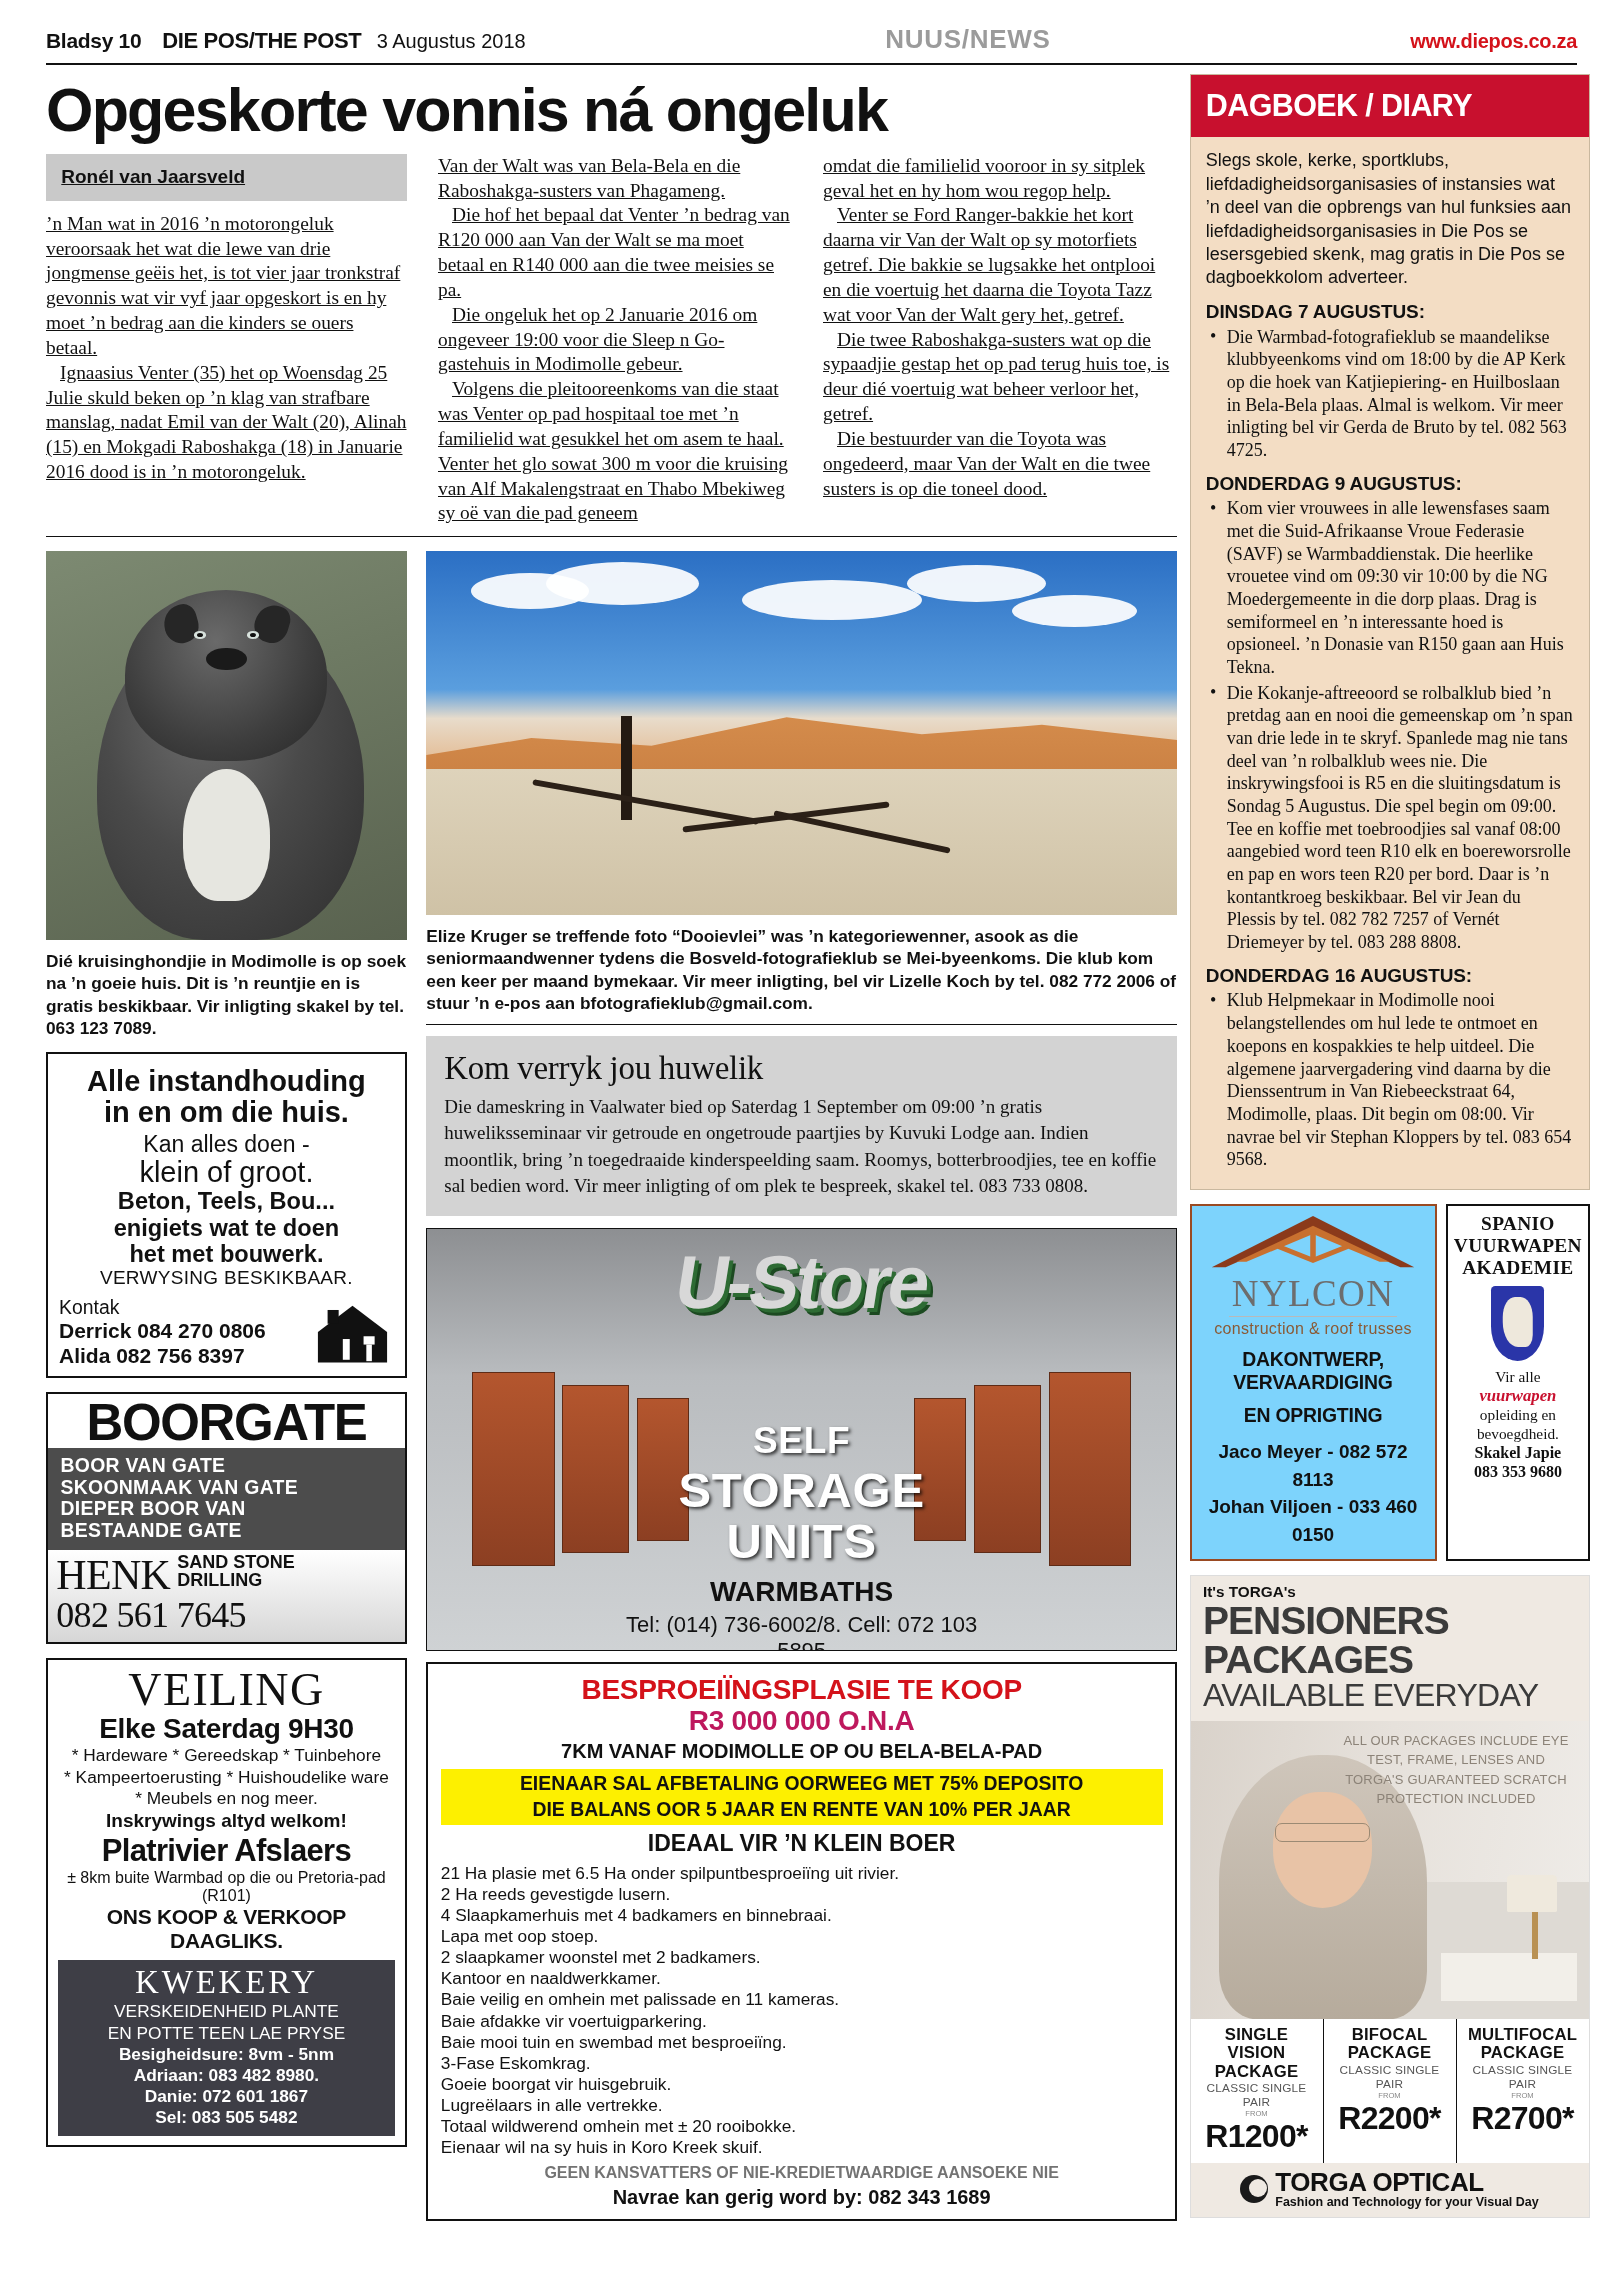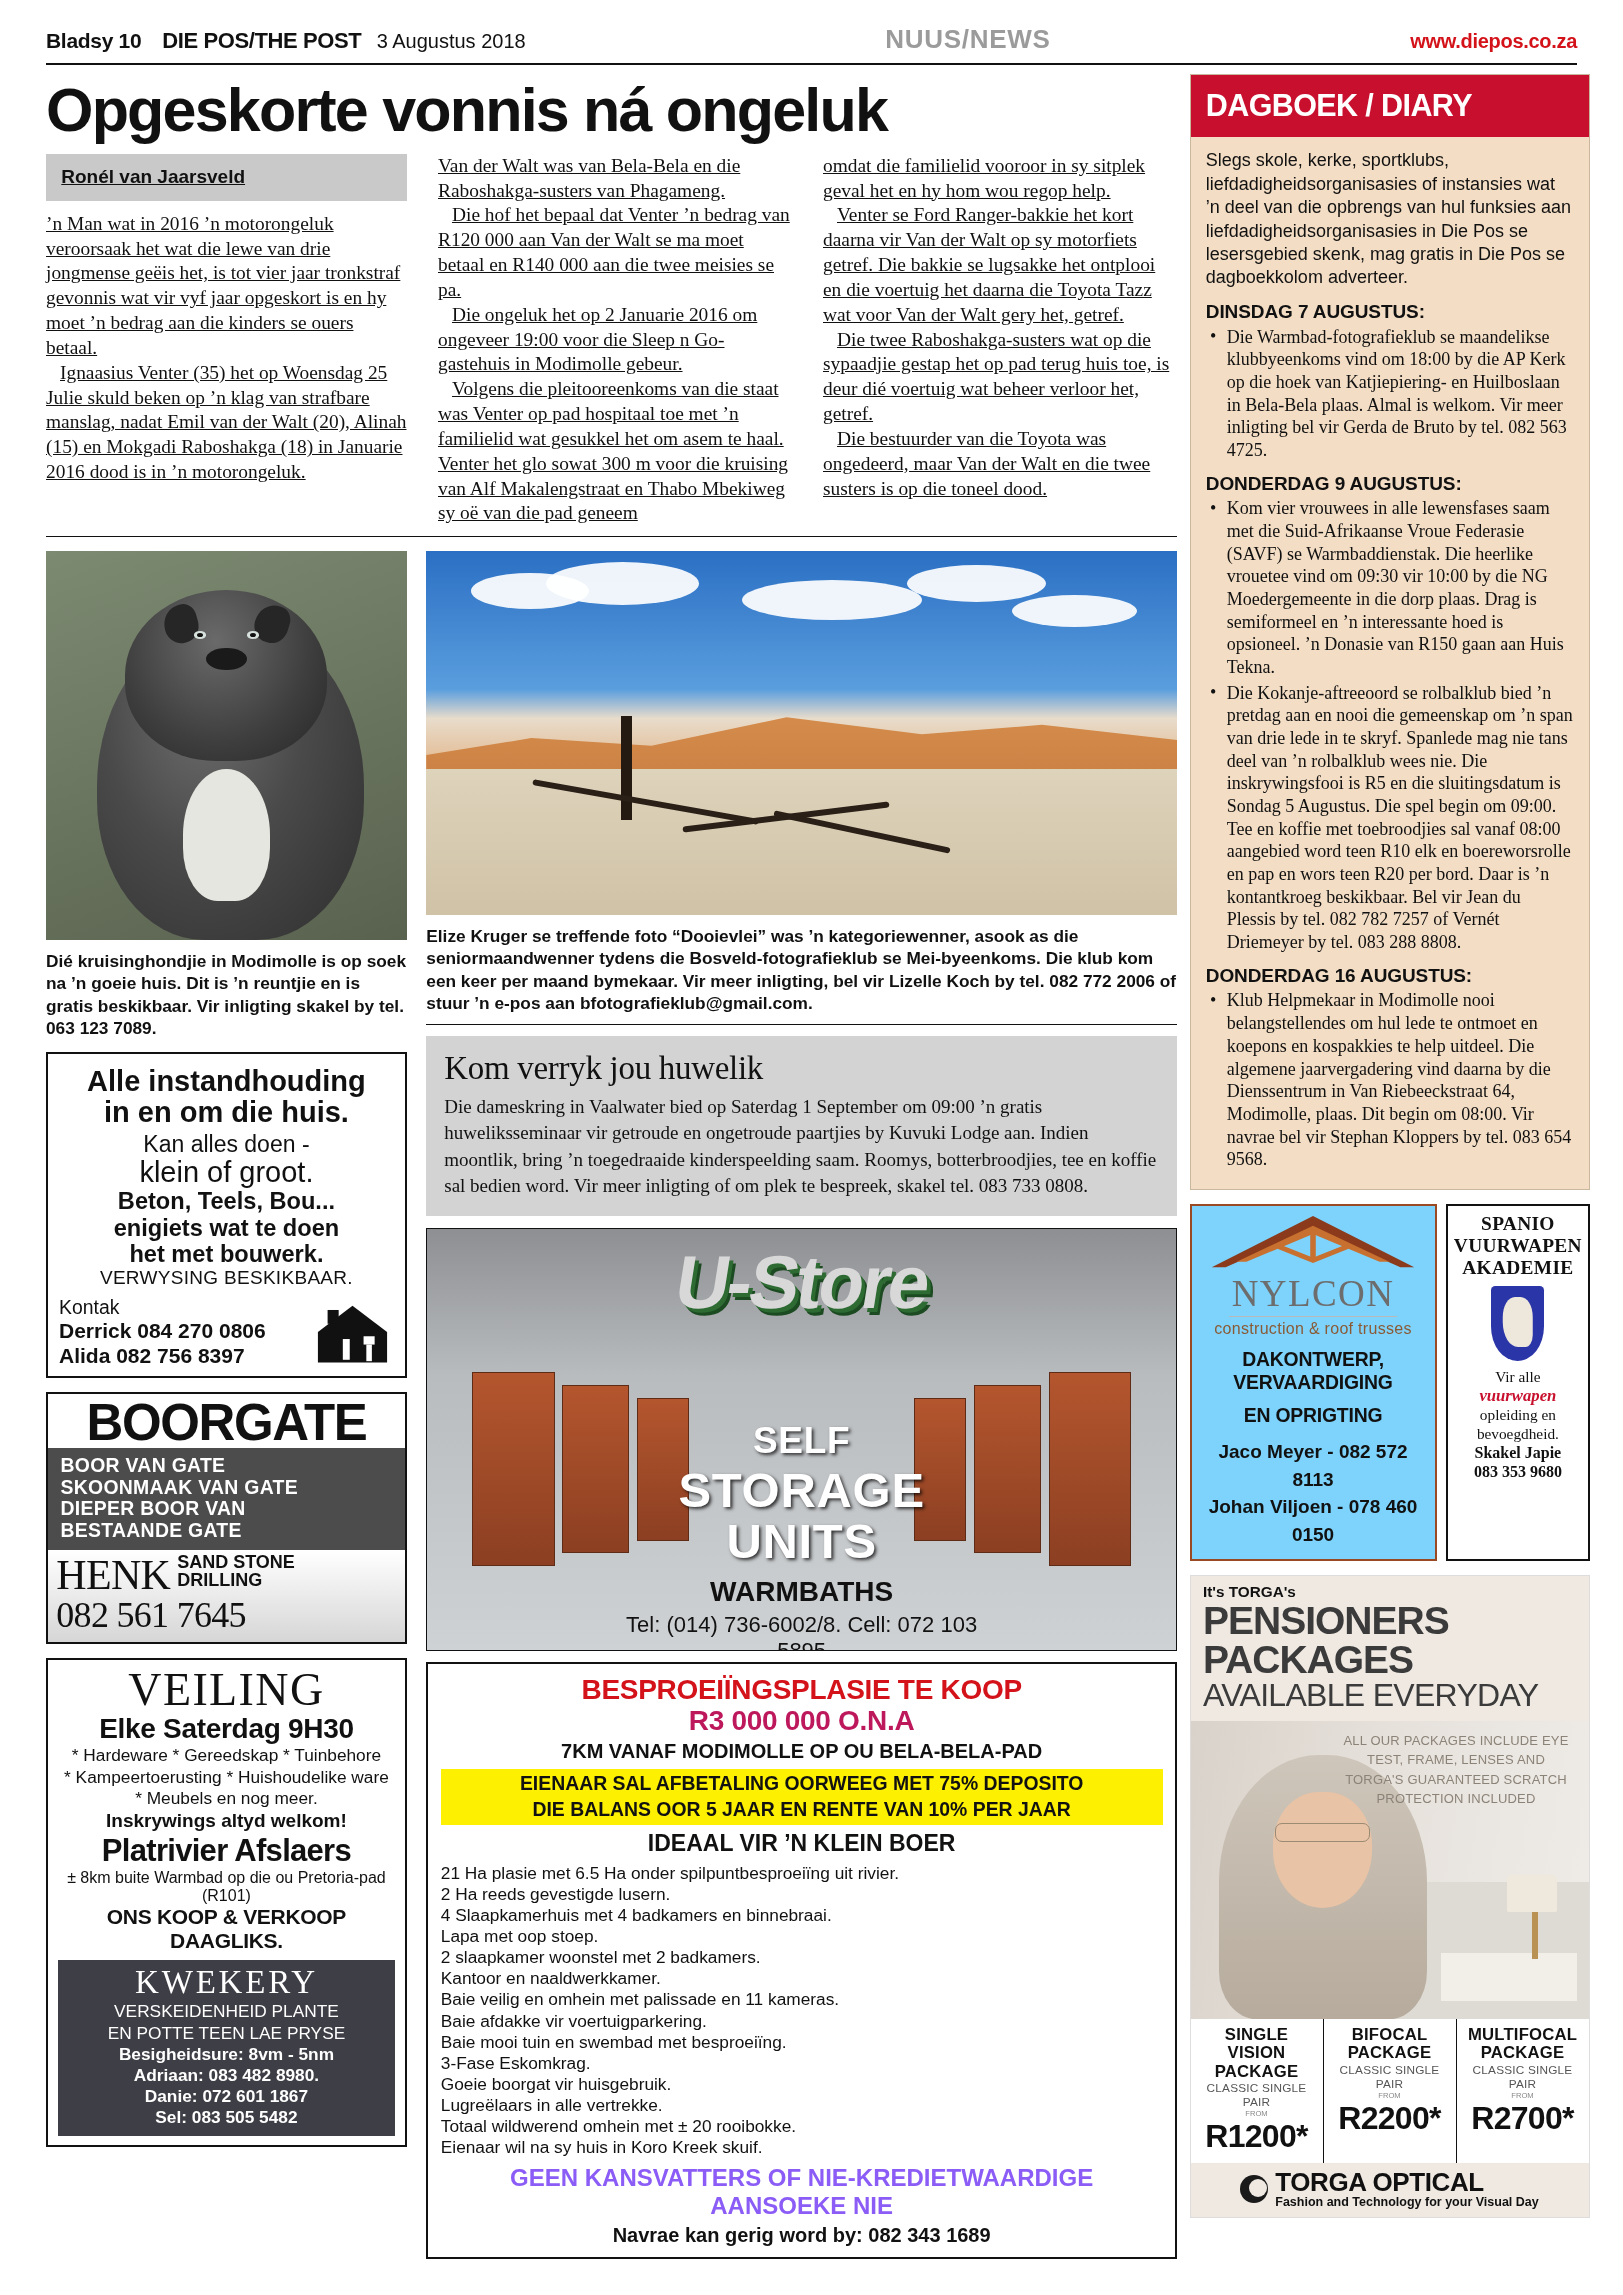--- a/index.html
+++ b/index.html
@@ -126,21 +126,21 @@
   .corridor { position:absolute; inset:0; }
   .door { position:absolute; background:linear-gradient(#b4562e,#8c3f22); border:1.4px solid #5e2b16; }
 
   .ad-farm { margin-top:11px; border:2.1px solid #111; padding:9.7px 12.5px; }
   .fm-t1 { text-align:center; color:#d4121a; font-size:28px; font-weight:bold; letter-spacing:-0.3px; line-height:1.12; }
   .fm-t2 { text-align:center; color:#be185d; font-size:28px; font-weight:bold; letter-spacing:-0.3px; }
   .fm-t3 { text-align:center; font-size:20px; font-weight:bold; margin-top:2.8px; }
   .fm-hl { background:#fdf000; text-align:center; font-size:19.4px; font-weight:bold; line-height:1.3; margin:5.6px 0; padding:2.8px 4.2px; }
   .fm-t4 { text-align:center; font-size:23px; font-weight:bold; margin:4.2px 0 5.6px 0; }
   .fm-li { font-size:17.3px; line-height:1.22; }
-  .fm-red{ text-align:center; color:#8b5cf6; font-size:24px; font-weight:bold; margin-top:5.6px; }
+  .fm-red{ text-align:center; color:#737373; font-size:16px; font-weight:bold; margin-top:5.6px; }
   .fm-nav{ text-align:center; font-size:20px; font-weight:bold; margin-top:4.2px; }
 
   
   .diary { border:0.7px solid #c9b89f; }
   .diary-head { background:#c8102e; color:#fff; font-size:30.5px; font-weight:bold; letter-spacing:-0.6px;
                 padding:12.5px 15.3px 14px 15.3px; }
   .diary-body { background:#f3ddc4; padding:12.5px 15.3px 18px 15.3px; }
   .d-intro { font-size:18px; line-height:1.3; }
   .d-day { font-size:19px; font-weight:bold; margin-top:11px; letter-spacing:-0.1px; }
   .d-ul { list-style:none; margin-top:2.8px; }
@@ -450,21 +450,21 @@
                 <path d="M100 48 L150 68 L200 48" stroke="#c8702f" stroke-width="7" fill="none"></path>
               </svg>
           </div>
           <div class="ny-name">NYLCON</div>
           <div class="ny-rule"></div>
           <div class="ny-tag">construction &amp; roof trusses</div>
           <div class="ny-l1">DAKONTWERP, VERVAARDIGING</div>
           <div class="ny-l1">EN OPRIGTING</div>
           <div class="ny-c">
             <div>Jaco Meyer - 082 572 8113</div>
-            <div>Johan Viljoen - 078 460 0150</div>
+            <div>Johan Viljoen - 033 460 0150</div>
           </div>
         </div>
 
         <div class="ad-spanio">
           <div class="sp-t">SPANIO</div>
           <div class="sp-t">VUURWAPEN</div>
           <div class="sp-t">AKADEMIE</div>
           <div class="sp-shield">
             <div class="sp-boot"></div>
           </div>

